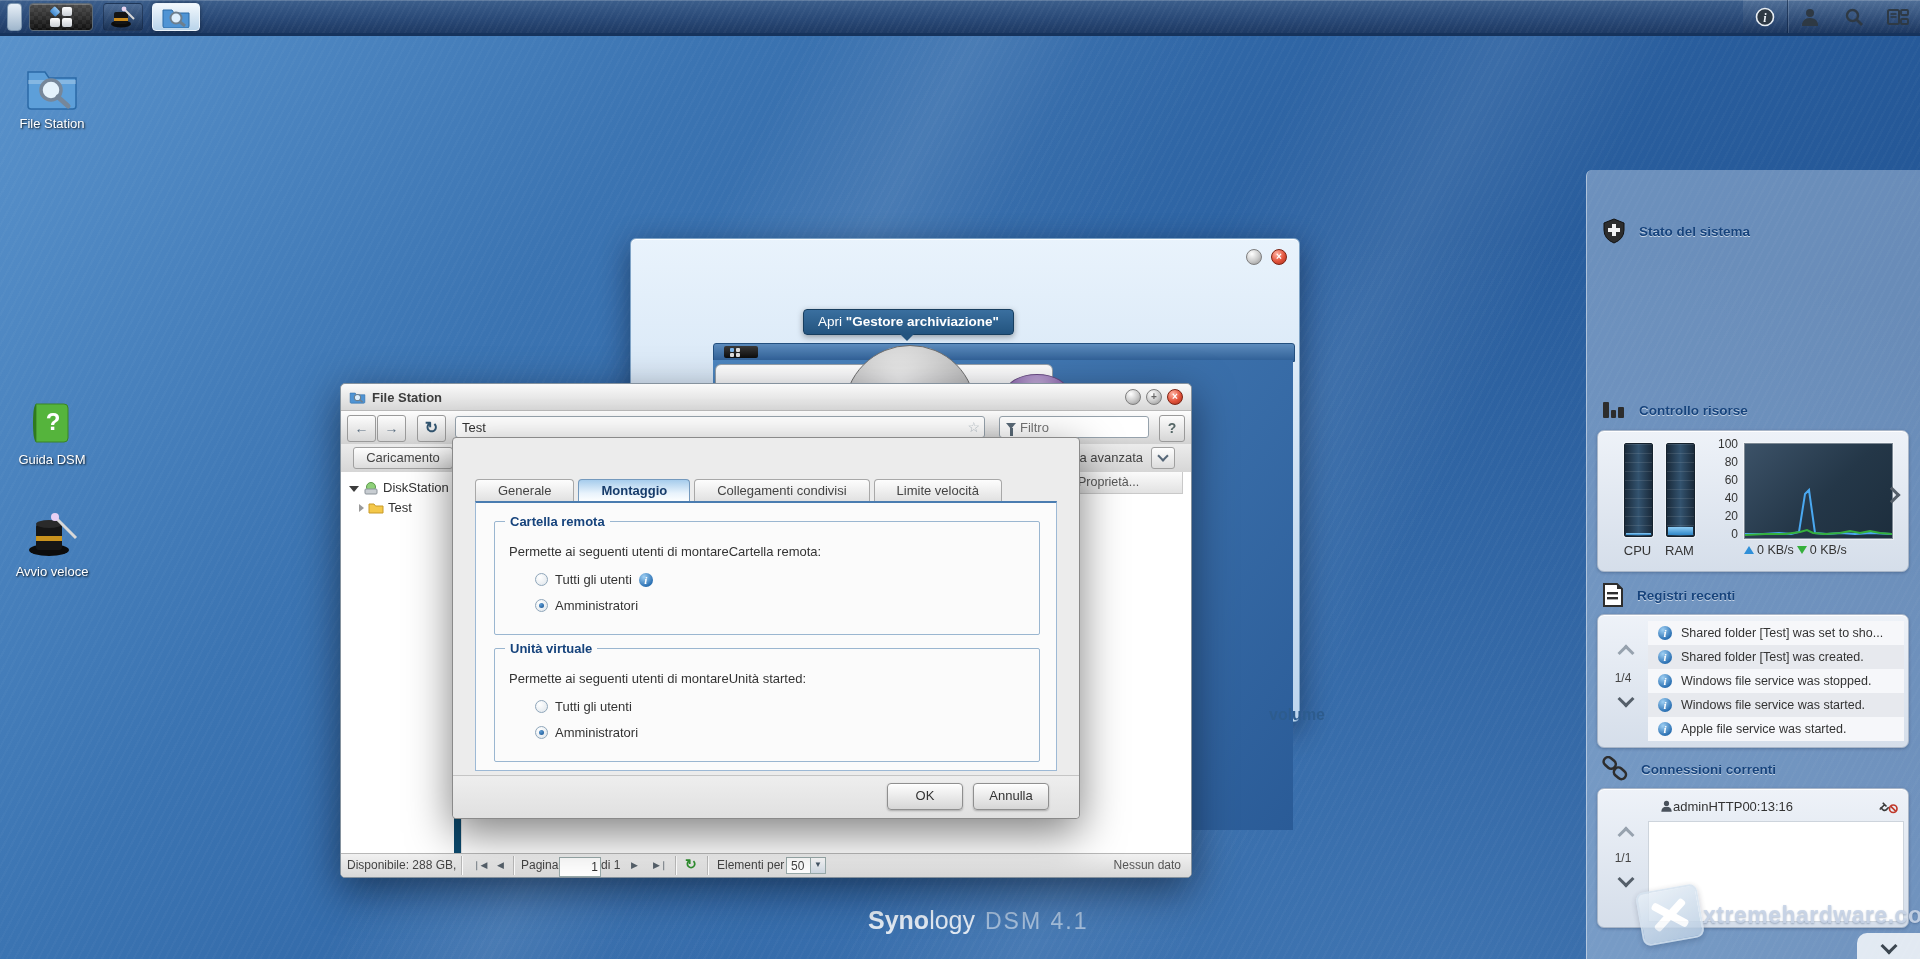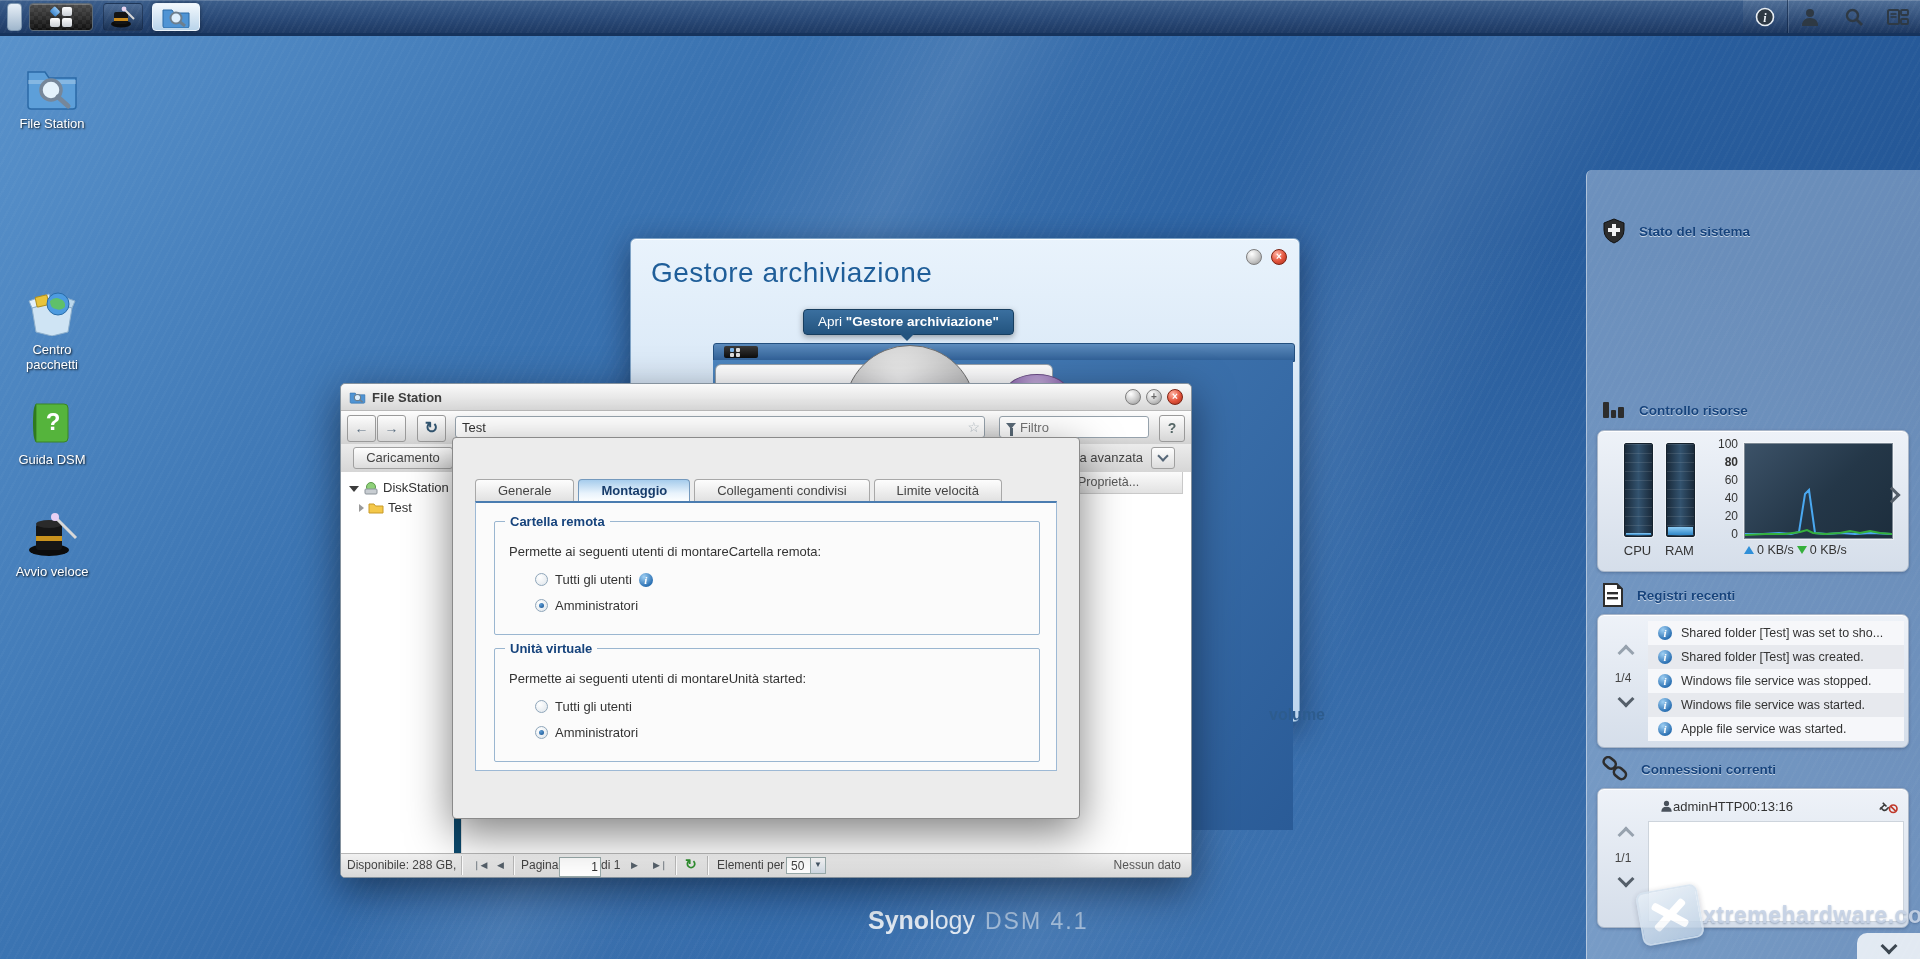--- a/index.html
+++ b/index.html
@@ -283,34 +283,20 @@
     <svg class="glyph" width="54" height="44" viewBox="0 0 54 44">
       <path d="M3 6 h17 l4 6 h27 v28 a3 3 0 0 1 -3 3 h-42 a3 3 0 0 1 -3 -3 z" fill="#5d9fd9" stroke="#2b6aa6" stroke-width="1.5"></path>
       <path d="M3 14 h48 v4 h-48 z" fill="rgba(255,255,255,.25)"></path>
       <circle cx="26" cy="24" r="10" fill="#e4f2fc" stroke="#76879a" stroke-width="3.5"></circle>
       <line x1="33" y1="31" x2="43" y2="40" stroke="#76879a" stroke-width="5" stroke-linecap="round"></line>
     </svg>
     <div class="lbl">File Station</div>
   </div>
 
 
-  <div class="dicon" style="left:4px;top:288px;">
-    <svg class="glyph" width="56" height="48" viewBox="0 0 56 48">
-      <path d="M8 20 l20 -6 l20 6 l-4 24 l-16 4 l-16 -4 z" fill="#cfe4f4" stroke="#8fb0cc"></path>
-      <path d="M8 20 l20 -6 l-3 -8 l-20 7 z" fill="#e4f1fa" stroke="#8fb0cc"></path>
-      <path d="M48 20 l-20 -6 l3 -8 l20 7 z" fill="#bcd8ec" stroke="#8fb0cc"></path>
-      <rect x="12" y="8" width="12" height="10" rx="1" transform="rotate(-12 18 13)" fill="#e8c43c" stroke="#b08f20"></rect>
-      <circle cx="34" cy="16" r="11" fill="#4d9be0" stroke="#2a6ca8"></circle>
-      <path d="M26 13 q5 -5 10 -2 q6 2 5 8 q-4 4 -9 2 q-6 -1 -6 -8" fill="#5fc06a"></path>
-    </svg>
-    <div class="lbl">
-      <div>Centro</div>
-        <div>pacchetti</div>
-    </div>
-  </div>
 
   <div class="dicon" style="left:4px;top:400px;">
     <svg class="glyph" width="48" height="46" viewBox="0 0 48 46">
       <path d="M8 4 h28 a4 4 0 0 1 4 4 v30 a4 4 0 0 1 -4 4 h-28 z" fill="#55b43c" stroke="#3a8526"></path>
       <path d="M8 4 q-3 2 -3 19 q0 17 3 19 z" fill="#2f7a1e"></path>
       <text x="25" y="30" text-anchor="middle" font-size="24" font-weight="bold" fill="#fff" font-family="Liberation Sans,sans-serif">?</text>
     </svg>
     <div class="lbl">Guida DSM</div>
   </div>
 
@@ -324,21 +310,20 @@
       <circle cx="31" cy="5" r="4" fill="#e8d0f4"></circle>
     </svg>
     <div class="lbl">Avvio veloce</div>
   </div>
 
   <div class="abs" id="storage-win">
     <div id="storage-btns">
       <span class="sphere"></span>
       <span class="sphere red">×</span>
     </div>
-    <div id="storage-title">Gestore archiviazione</div>
 
     <div class="mini-taskbar">
       <div class="mini-menu">
         <i style="left:6px;top:2px;background:#7db4e8;"></i>
           <i style="left:12px;top:2px;"></i>
         <i style="left:6px;top:7px;"></i>
           <i style="left:12px;top:7px;"></i>
       </div>
     </div>
     <div class="inner-desktop">
@@ -464,20 +449,24 @@
         <div class="radio-row" style="top:50px;">
           <span class="radio"></span>
           <span>Tutti gli utenti</span>
         </div>
         <div class="radio-row" style="top:76px;">
           <span class="radio sel"></span>
           <span>Amministratori</span>
         </div>
       </div>
     </div>
+    <div class="dlg-footer">
+      <div class="dlg-btn" style="left:434px;">OK</div>
+      <div class="dlg-btn" style="left:520px;">Annulla</div>
+    </div>
   </div>
 
   <div id="pilot">
 
     <div class="w-header" style="left:14px;top:48px;">
       <svg width="26" height="26" viewBox="0 0 26 26">
         <path d="M13 1 l10 4 v7 q0 9 -10 13 q-10 -4 -10 -13 v-7 z" fill="#2d2d2d" stroke="#111"></path>
         <rect x="11" y="6" width="4" height="12" fill="#f2f2f2"></rect>
           <rect x="7" y="10" width="12" height="4" fill="#f2f2f2"></rect>
       </svg>
@@ -495,21 +484,21 @@
     <div class="w-box" style="top:260px;height:140px;">
       <div class="meter" style="left:26px;">
         <div class="fill" style="height:2px;"></div>
       </div>
       <div class="meter" style="left:68px;">
         <div class="fill" style="height:8px;"></div>
       </div>
       <div class="mlabel" style="left:25px;">CPU</div>
       <div class="mlabel" style="left:67px;">RAM</div>
       <div class="ytick" style="left:114px;top:6px;">100</div>
-      <div class="ytick" style="left:114px;top:24px;font-weight:bold;">80</div>
+      <div class="ytick" style="left:114px;top:24px;">80</div>
       <div class="ytick" style="left:114px;top:42px;">60</div>
       <div class="ytick" style="left:114px;top:60px;">40</div>
       <div class="ytick" style="left:114px;top:78px;">20</div>
       <div class="ytick" style="left:114px;top:96px;">0</div>
       <div class="graph">
         <svg width="147" height="94" viewBox="0 0 147 94">
           <polyline points="0,90 18,90 34,89 46,90 54,88 60,50 64,46 70,89 82,90 96,89 110,90 126,89 147,90" fill="none" stroke="#4aa8f0" stroke-width="2"></polyline>
           <polyline points="0,91 20,90 40,90 55,88 62,86 68,89 80,90 95,89 105,87 115,89 125,87 135,89 147,90" fill="none" stroke="#35b03c" stroke-width="2"></polyline>
         </svg>
       </div>

